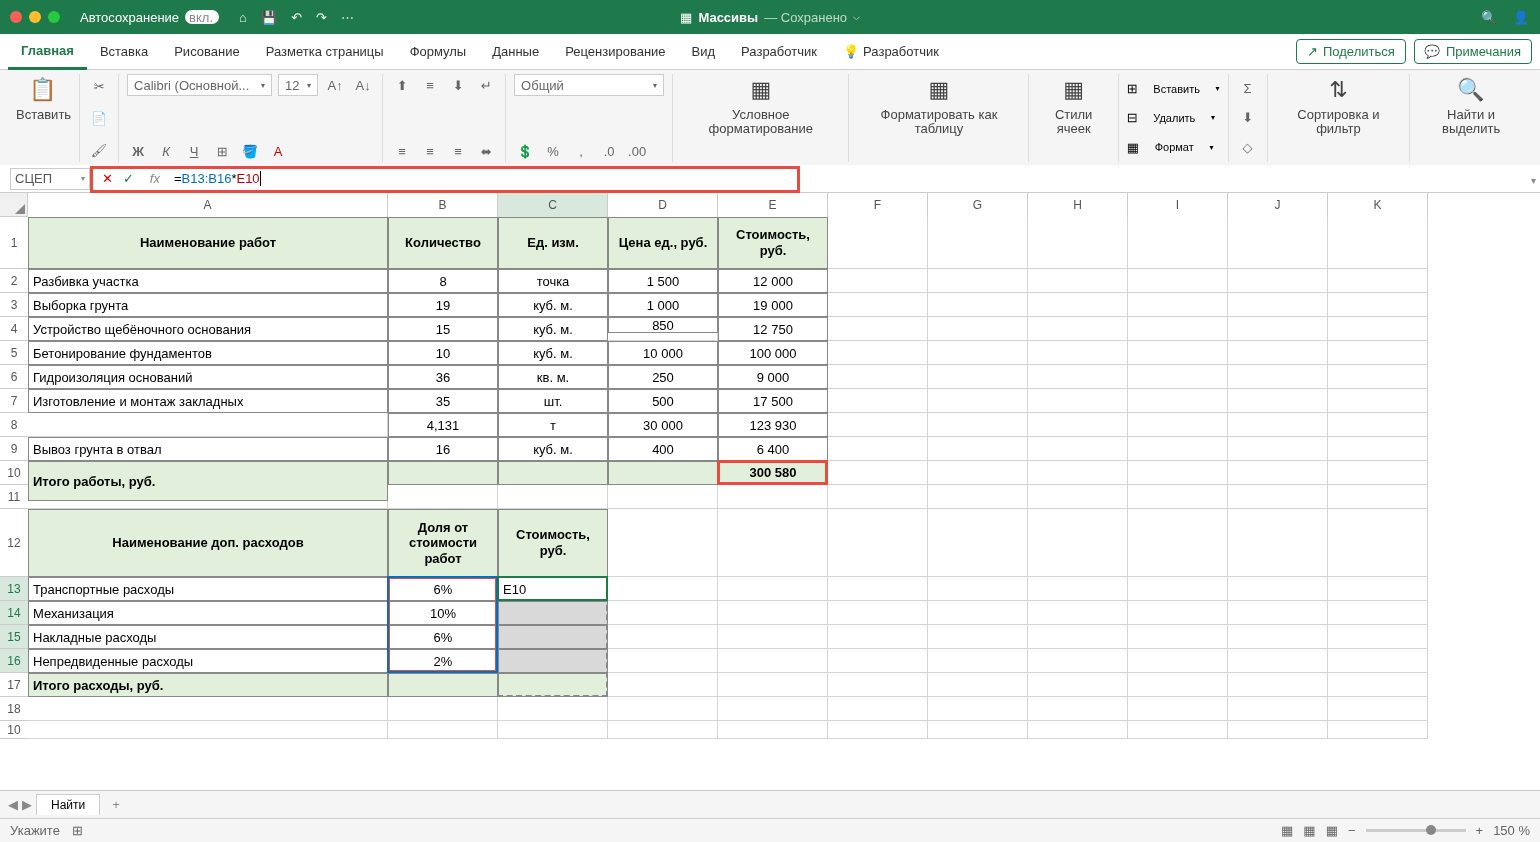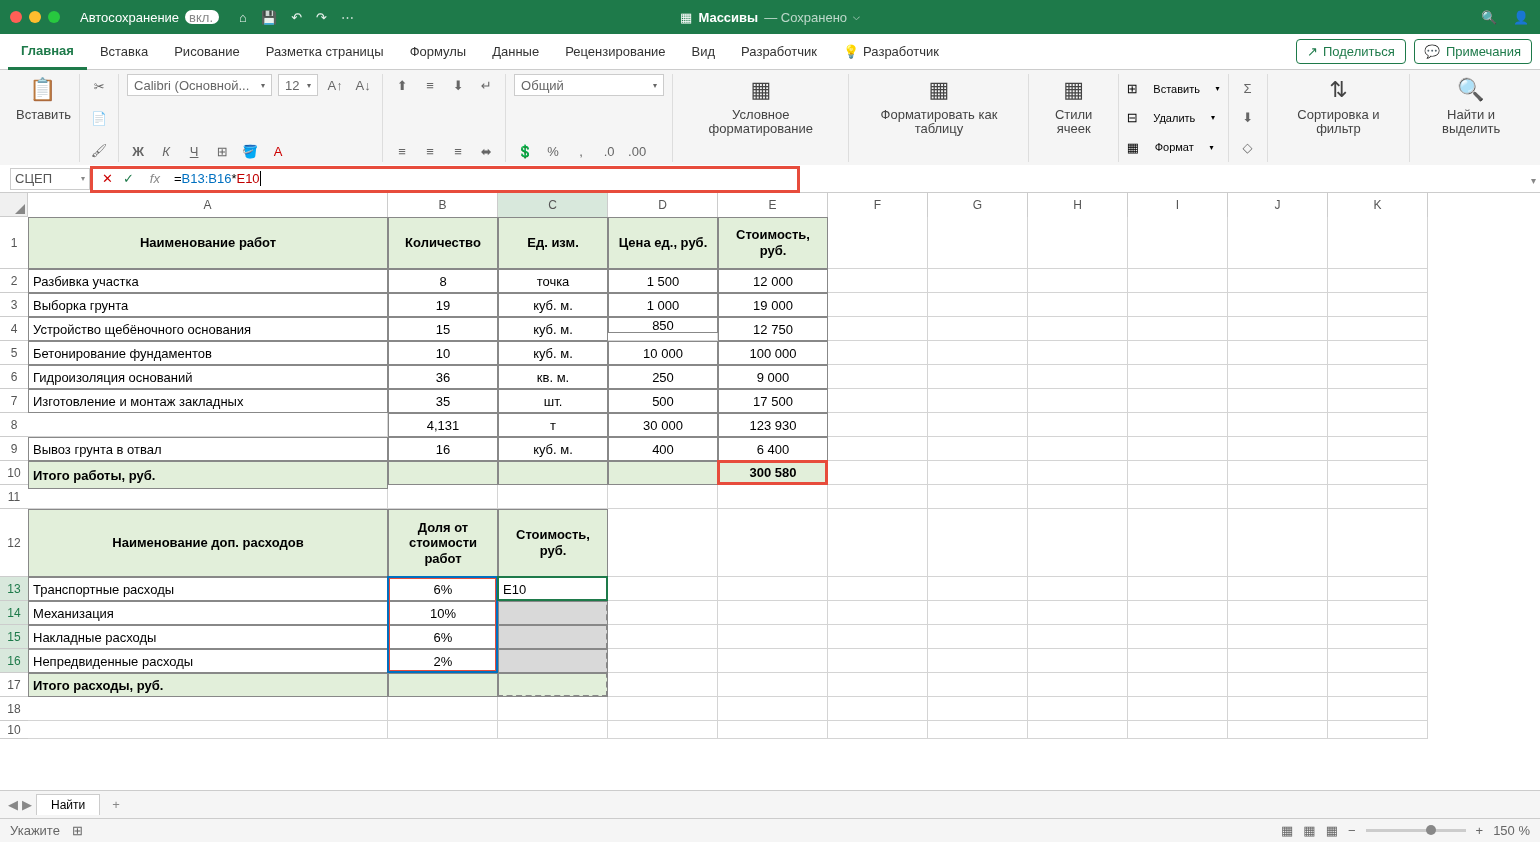--- a/index.html
+++ b/index.html
@@ -541,21 +541,21 @@
           <div class="cell  ctr bord" style="left: 690px; top: 172px; width: 110px; height: 24px;">17 500</div>
           <div class="cell  ctr bord" style="left: 360px; top: 196px; width: 110px; height: 24px;">4,131</div>
           <div class="cell  ctr bord" style="left: 470px; top: 196px; width: 110px; height: 24px;">т</div>
           <div class="cell  ctr bord" style="left: 580px; top: 196px; width: 110px; height: 24px;">30 000</div>
           <div class="cell  ctr bord" style="left: 690px; top: 196px; width: 110px; height: 24px;">123 930</div>
           <div class="cell  bord" style="left: 0px; top: 220px; width: 360px; height: 24px;">Вывоз грунта в отвал</div>
           <div class="cell  ctr bord" style="left: 360px; top: 220px; width: 110px; height: 24px;">16</div>
           <div class="cell  ctr bord" style="left: 470px; top: 220px; width: 110px; height: 24px;">куб. м.</div>
           <div class="cell  ctr bord" style="left: 580px; top: 220px; width: 110px; height: 24px;">400</div>
           <div class="cell  ctr bord" style="left: 690px; top: 220px; width: 110px; height: 24px;">6 400</div>
-          <div class="cell hdrl bord" style="left: 0px; top: 244px; width: 360px; height: 28px;">Итого работы, руб.</div>
+          <div class="cell hdrl bord" style="left: 0px; top: 244px; width: 360px; height: 40px;">Итого работы, руб.</div>
           <div class="cell hdr bord" style="left: 360px; top: 244px; width: 110px; height: 24px;"></div>
           <div class="cell hdr bord" style="left: 470px; top: 244px; width: 110px; height: 24px;"></div>
           <div class="cell hdr bord" style="left: 580px; top: 244px; width: 110px; height: 24px;"></div>
           <div class="cell hdr bord" style="left: 690px; top: 244px; width: 110px; height: 24px;">300 580</div>
           <div class="cell hdr bord" style="left: 0px; top: 292px; width: 360px; height: 68px;">Наименование доп. расходов</div>
           <div class="cell hdr bord" style="left: 360px; top: 292px; width: 110px; height: 68px;">Доля от стоимости работ</div>
           <div class="cell hdr bord" style="left: 470px; top: 292px; width: 110px; height: 68px;">Стоимость, руб.</div>
           <div class="cell bord" style="left: 0px; top: 360px; width: 360px; height: 24px;">Транспортные расходы</div>
           <div class="cell ctr bord" style="left: 360px; top: 360px; width: 110px; height: 24px;">6%</div>
           <div class="cell bord" style="left: 470px; top: 360px; width: 110px; height: 24px;">E10</div>

